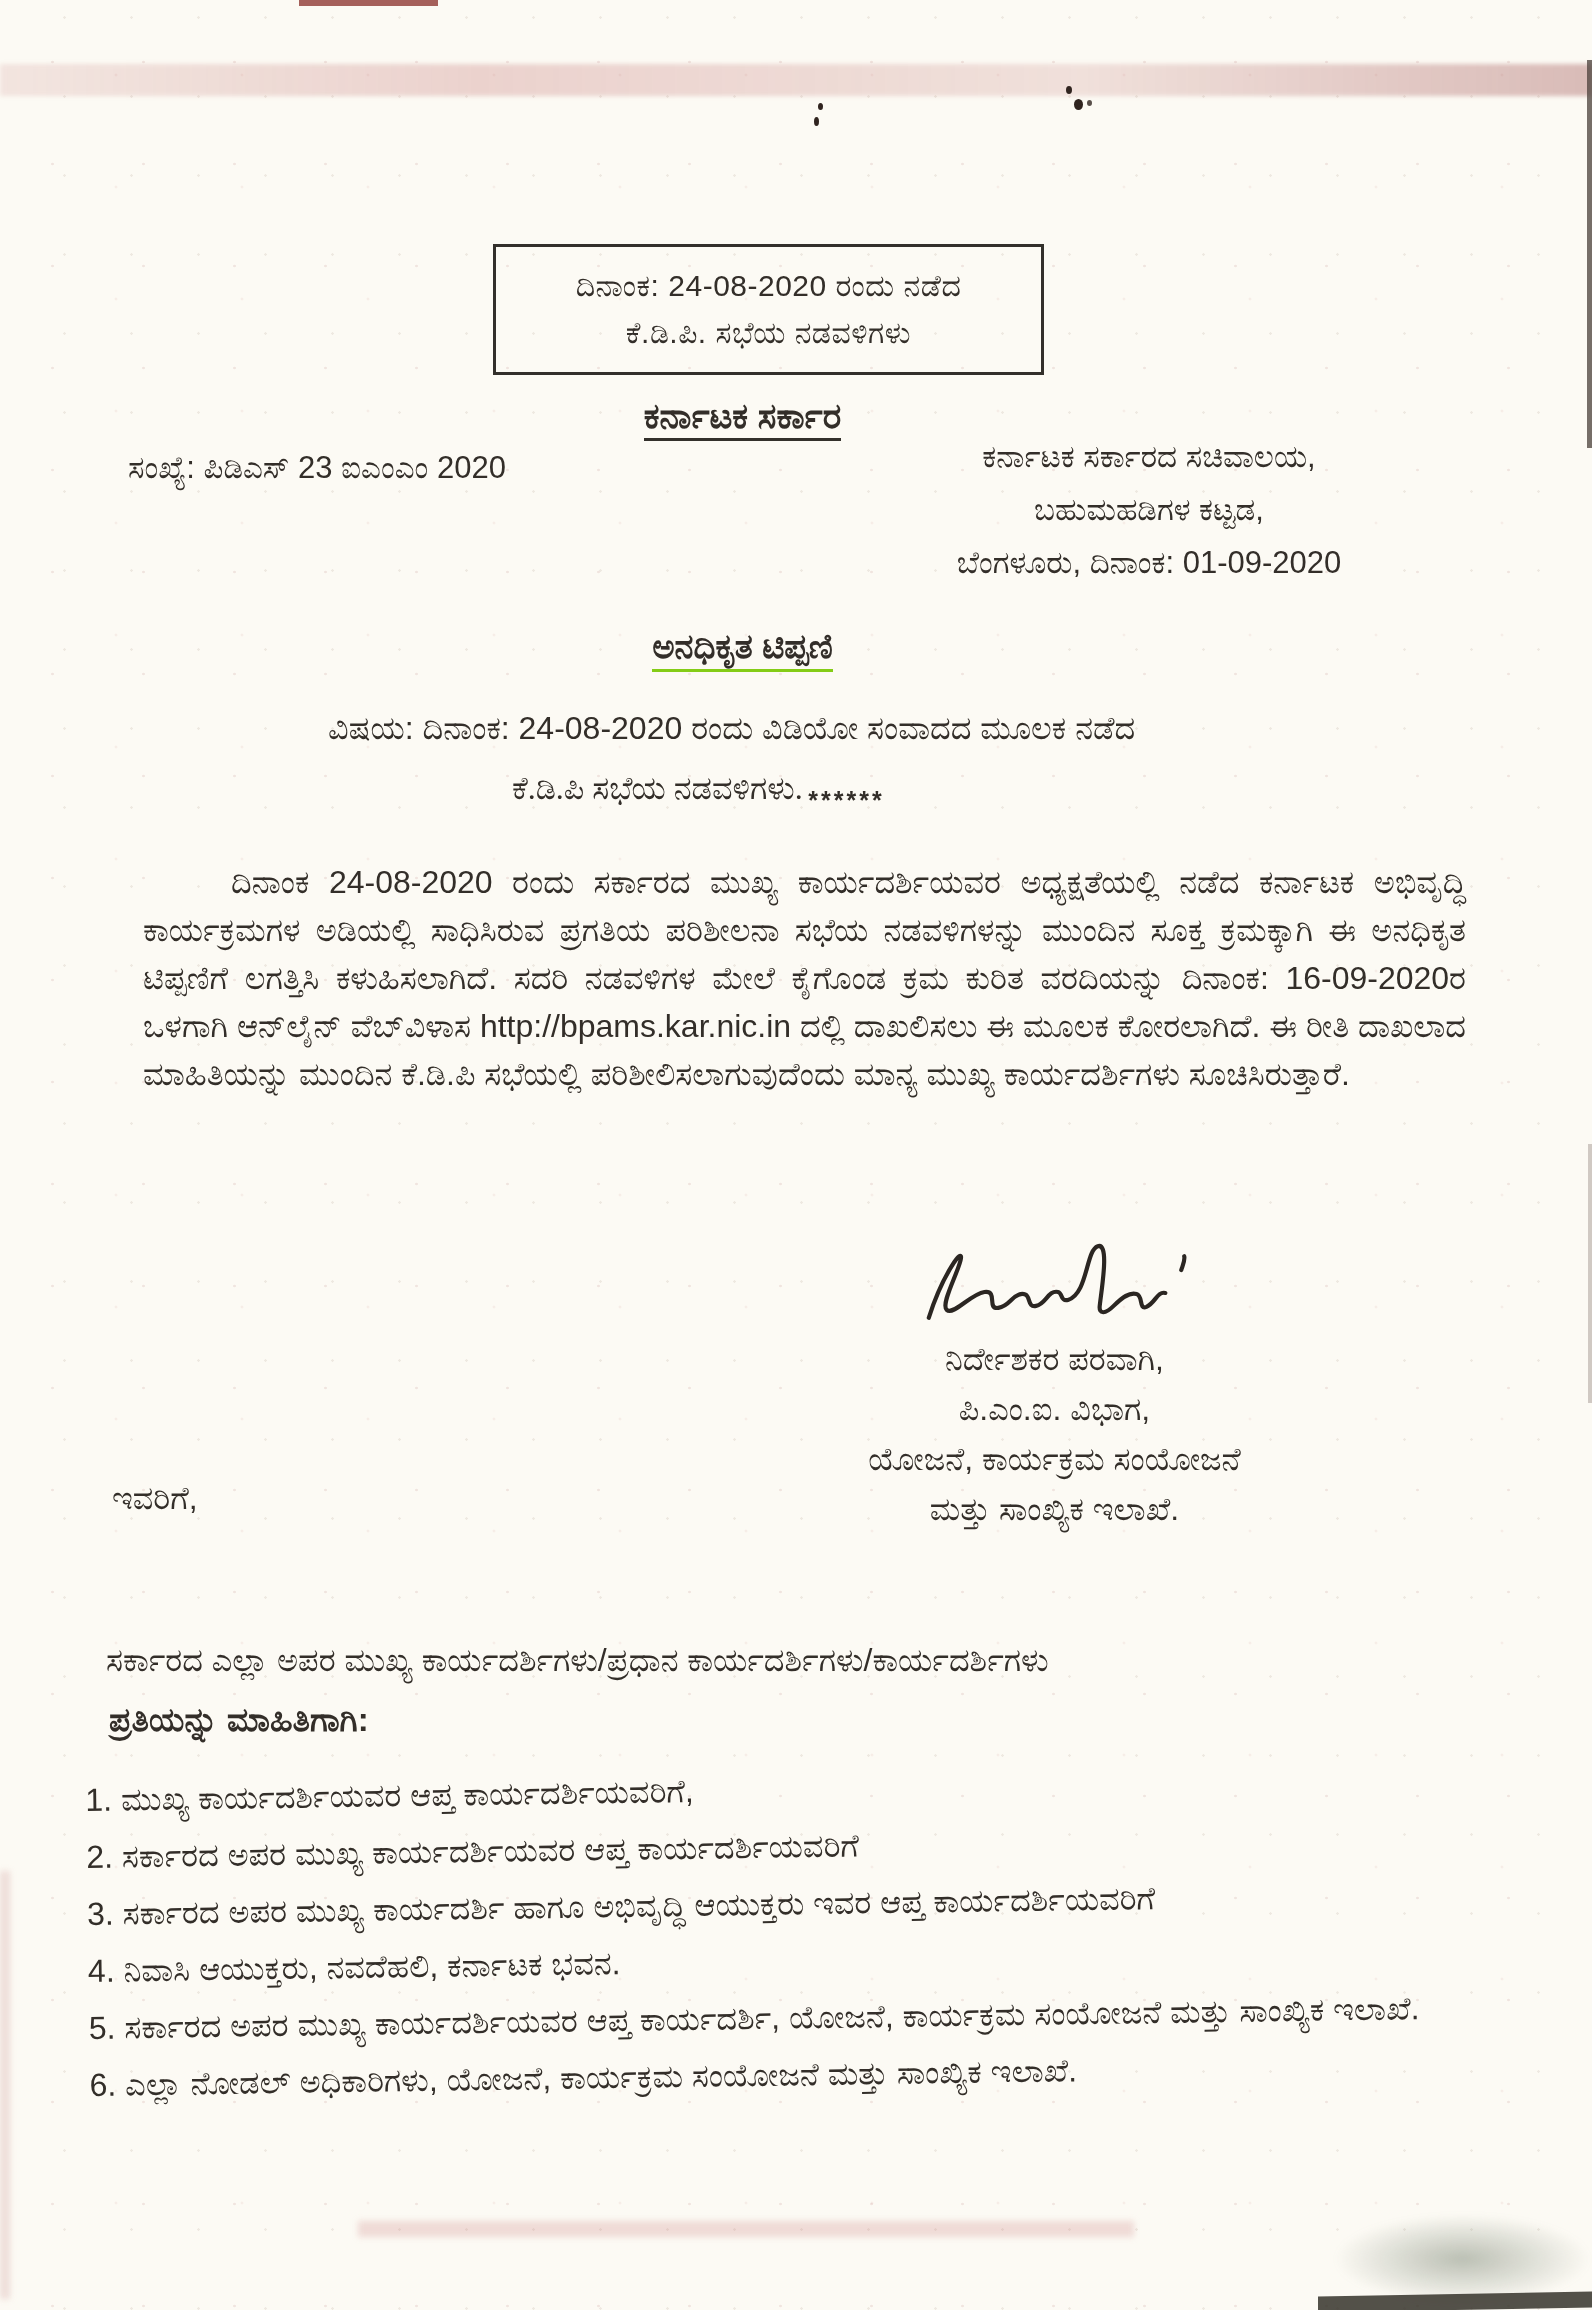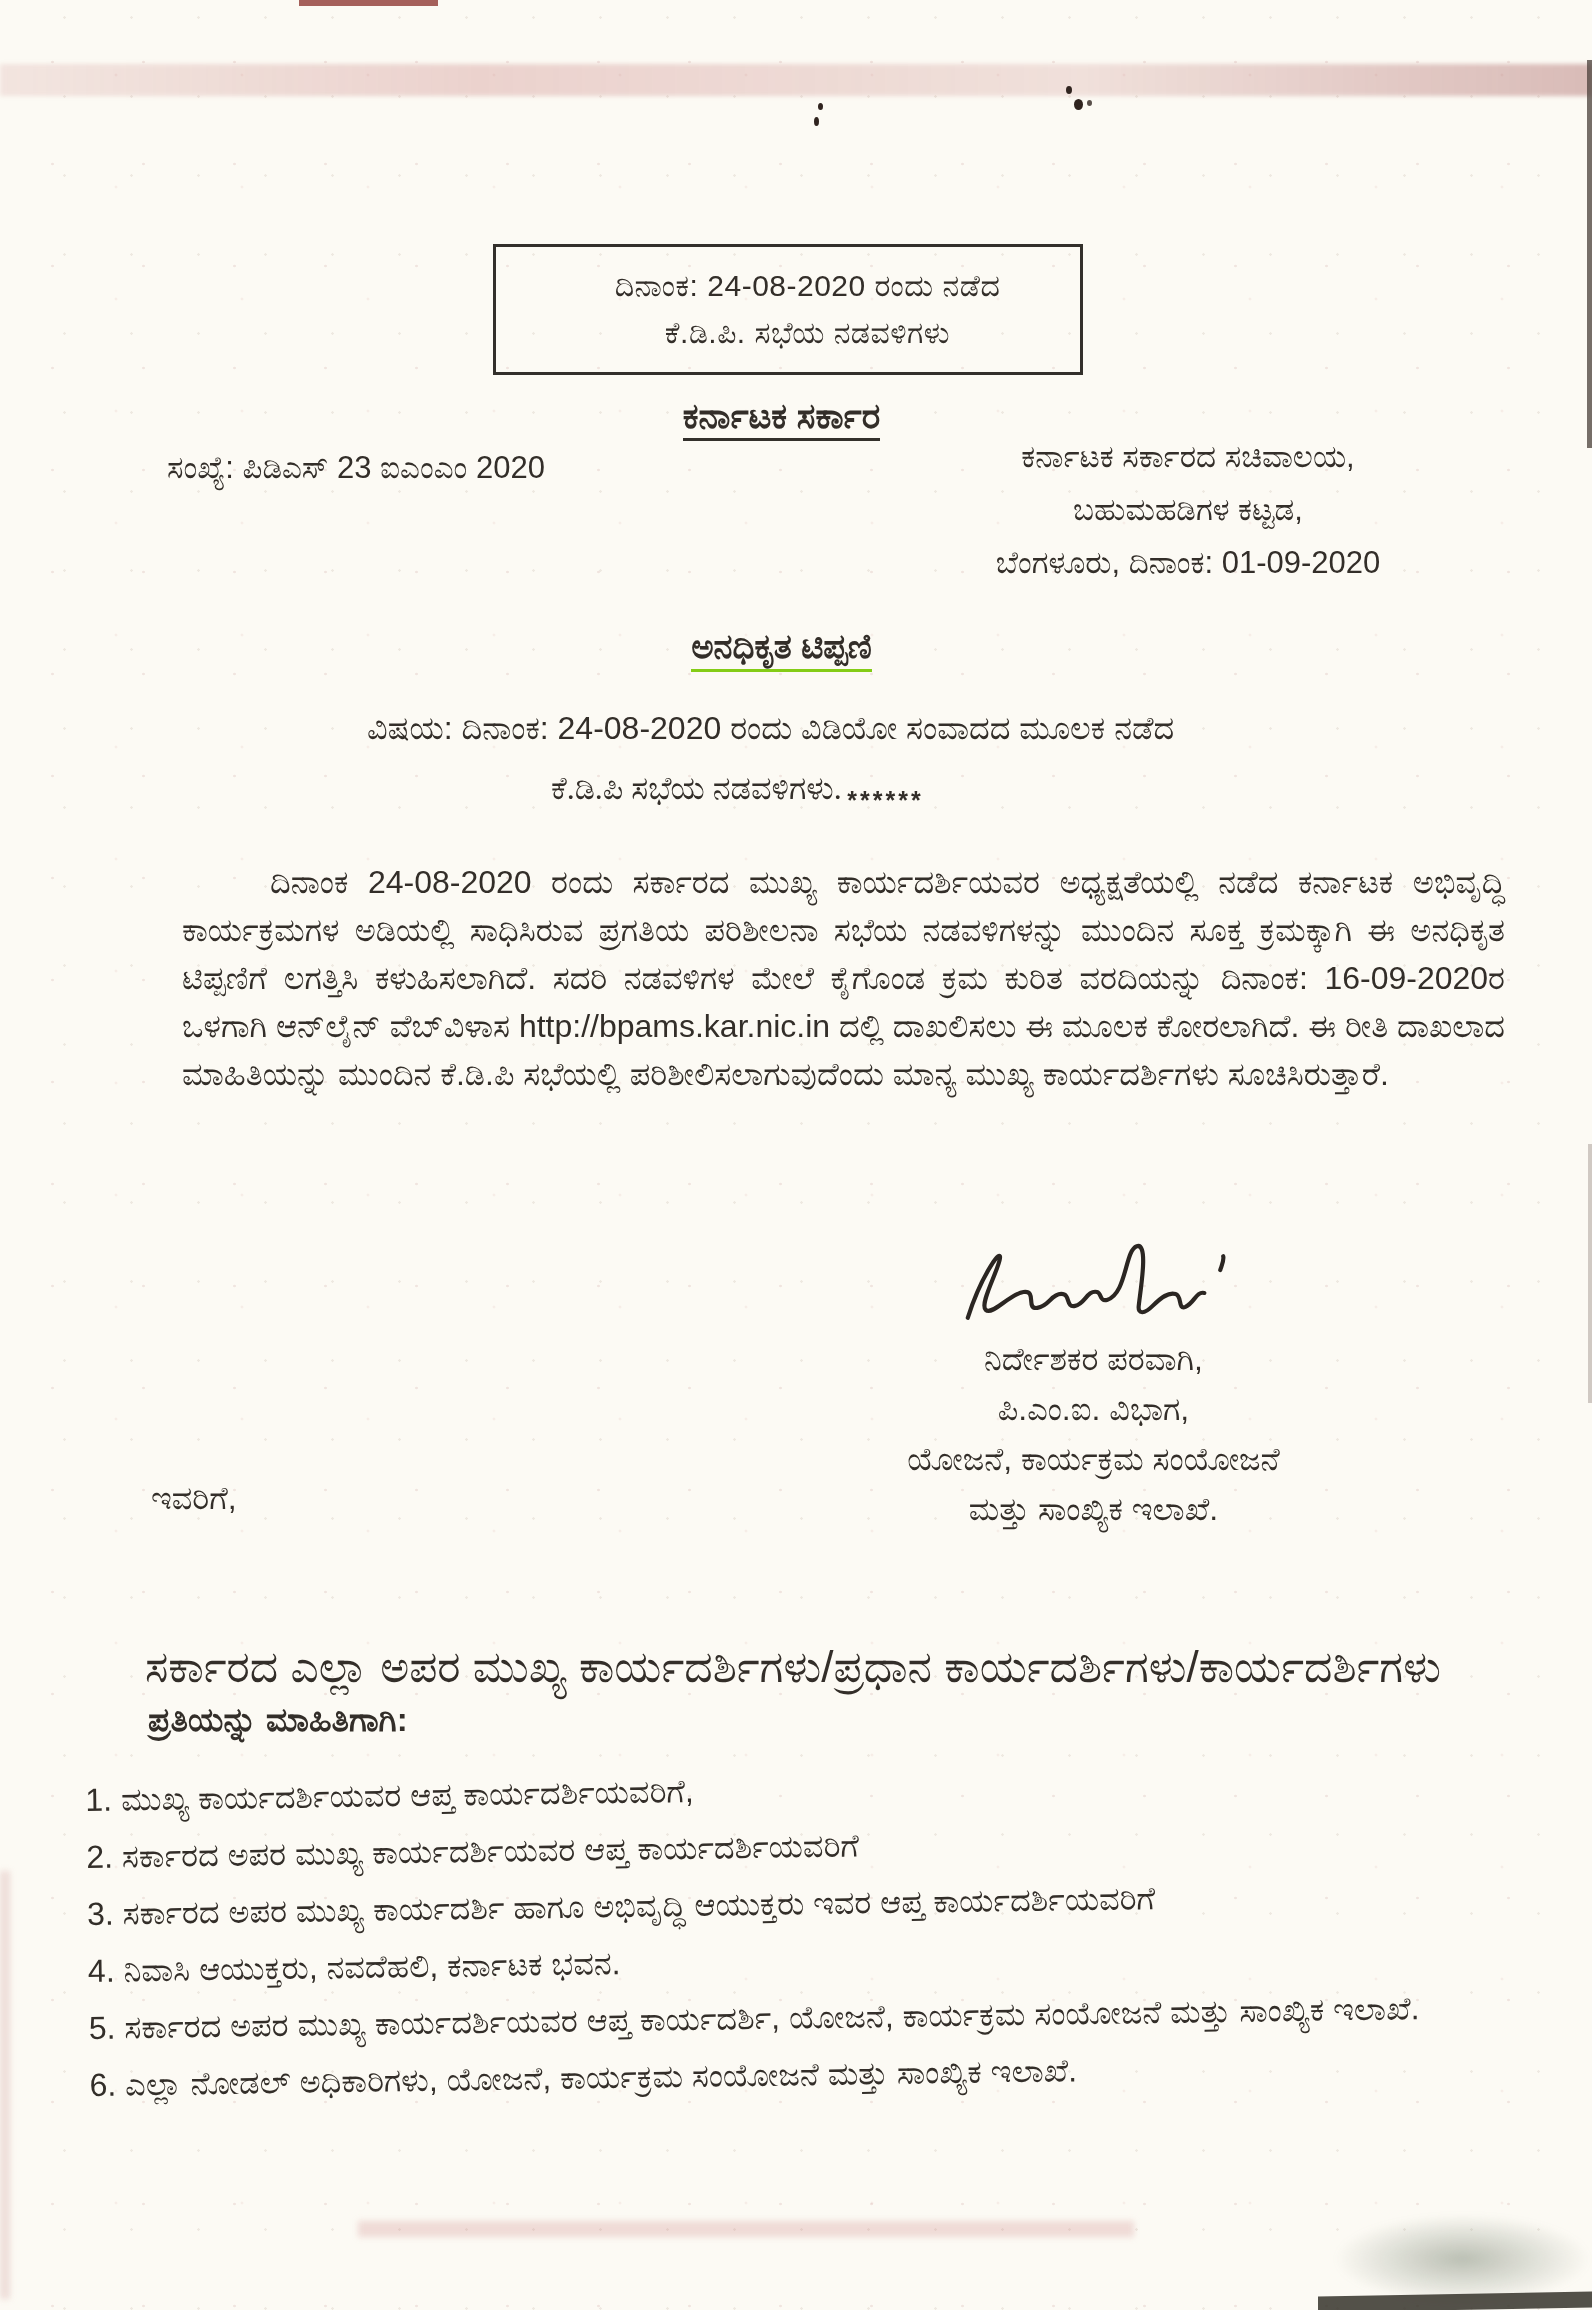--- a/index.html
+++ b/index.html
@@ -32,42 +32,42 @@
   .s2{left:1074px;top:99px;width:9px;height:11px;}
   .s3{left:1087px;top:100px;width:5px;height:6px;opacity:.8;}
   .s4{left:818px;top:103px;width:5px;height:7px;}
   .s5{left:814px;top:117px;width:5px;height:9px;}
   .band-bottom{left:358px;top:2221px;width:776px;height:16px;background:rgba(205,130,130,.26);filter:blur(3px);}
   .smudge-br{left:1333px;top:2214px;width:259px;height:90px;
     background:radial-gradient(ellipse at center, rgba(108,120,102,.45), rgba(108,120,102,0) 70%);
     filter:blur(3px);}
   .bar-bottom{left:1318px;top:2294px;width:274px;height:16px;background:#35322a;opacity:.85;transform:skewY(-1deg);}
 
-  .abs{position:absolute;padding-left:39px;}
+  .abs{position:absolute;}
   .stamp-box{
     left:493px;top:244px;width:545px;height:125px;
     border:3px solid #33302b;
     display:flex;flex-direction:column;justify-content:center;align-items:center;
     gap:12px;font-size:30px;letter-spacing:0.5px;
   }
   .gov-title{left:444px;top:396px;width:597px;text-align:center;font-size:35px;font-weight:bold;}
   .gov-title span{border-bottom:3px solid #33302b;padding-bottom:3px;}
   .ref-number{left:90px;top:450px;font-size:31px;margin-left:38px;}
   .address-block{left:900px;top:430px;width:498px;text-align:center;font-size:31px;line-height:53px;}
   .doc-title{left:444px;top:627px;width:597px;text-align:center;font-size:34px;font-weight:bold;}
   .doc-title span{border-bottom:3px solid #84cc16;padding-bottom:4px;}
   .subject{left:328px;top:698px;width:1124px;font-size:32px;line-height:60px;}
   .subject .cont{padding-left:184px;font-family:Liberation Serif, serif;}
   .separator{left:697px;top:786px;width:299px;text-align:center;font-size:25px;font-weight:bold;letter-spacing:3px;}
   .body-para{left:127px;top:842px;width:1323px;font-size:32px;line-height:48px;
     text-align:justify;text-indent:88px;margin:16px;}
   .sign-block{left:786px;top:1236px;width:537px;text-align:center;font-size:32px;line-height:50px;}
   .sign-block svg{display:block;margin:0 auto -2px auto;}
   .to-label{left:112px;top:1480px;font-size:32px;}
-  .to-line{left:106px;top:1642px;width:1413px;font-size:44px;}
+  .to-line{left:106px;top:1642px;width:1413px;font-size:32px;}
   .copy-heading{left:109px;top:1701px;font-size:33px;font-weight:bold;}
   .copy-list{left:85px;top:1773px;width:1358px;font-size:32px;line-height:54px;
     list-style:none;margin:0;padding:0;
     transform:rotate(-0.85deg);transform-origin:0 0;}
   .copy-list li{padding-left:55px;text-indent:-55px;margin-bottom:3px;}
 </style>
 </head>
 <body>
 
 <div class="noise"></div>

